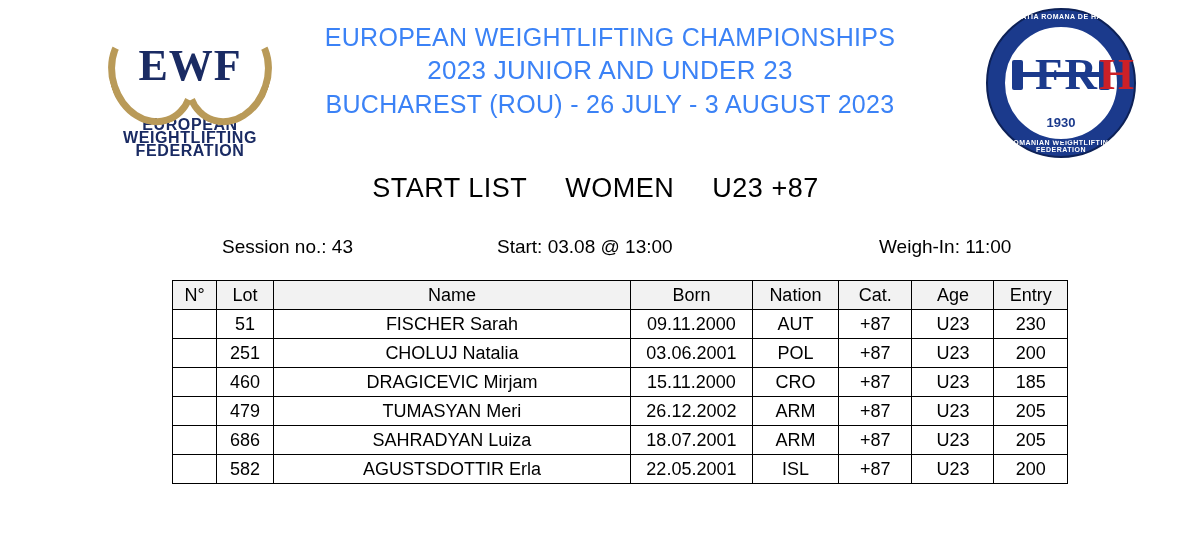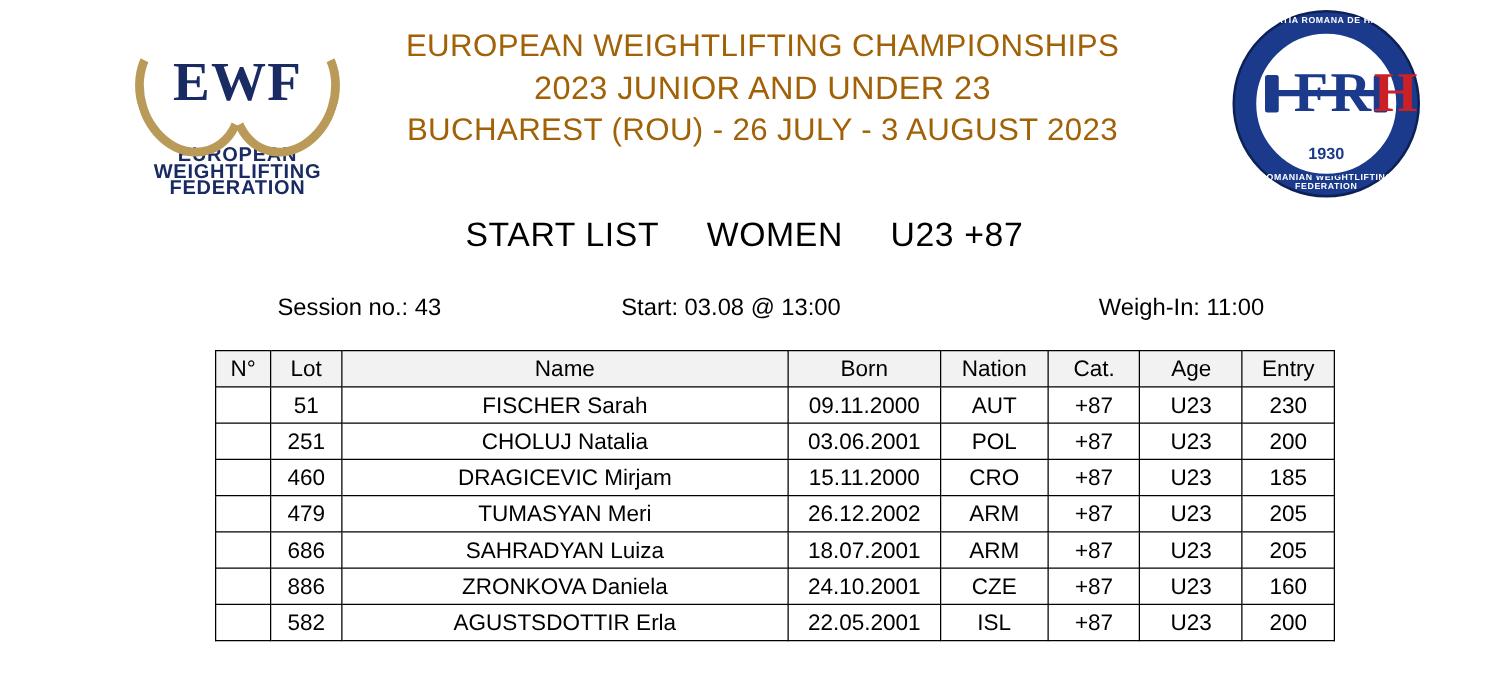--- a/index.html
+++ b/index.html
@@ -75,21 +75,21 @@
     color: #1a2b63;
     font-weight: bold;
   }
 
   .title-block {
     position: absolute;
     left: 300px;
     top: 22px;
     width: 620px;
     text-align: center;
-    color: #a16207;
+    color: #3b82f6;
   }
   .title-line1 {
     font-size: 25px;
     letter-spacing: .3px;
     line-height: 30px;
   }
   .title-line2 {
     font-size: 26px;
     line-height: 36px;
     letter-spacing: .3px;
@@ -354,30 +354,20 @@
         <td>686</td>
         <td class="name-cell">SAHRADYAN Luiza</td>
         <td>18.07.2001</td>
         <td>ARM</td>
         <td>+87</td>
         <td>U23</td>
         <td>205</td>
       </tr>
       <tr>
         <td></td>
-        <td>886</td>
-        <td class="name-cell">ZRONKOVA Daniela</td>
-        <td>24.10.2001</td>
-        <td>CZE</td>
-        <td>+87</td>
-        <td>U23</td>
-        <td>160</td>
-      </tr>
-      <tr>
-        <td></td>
         <td>582</td>
         <td class="name-cell">AGUSTSDOTTIR Erla</td>
         <td>22.05.2001</td>
         <td>ISL</td>
         <td>+87</td>
         <td>U23</td>
         <td>200</td>
       </tr>
     </tbody>
   </table>

